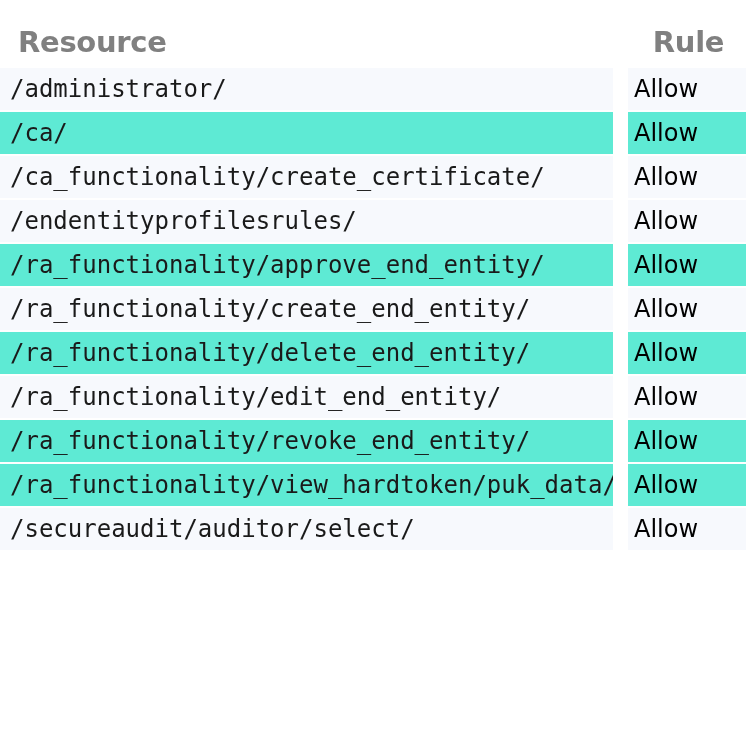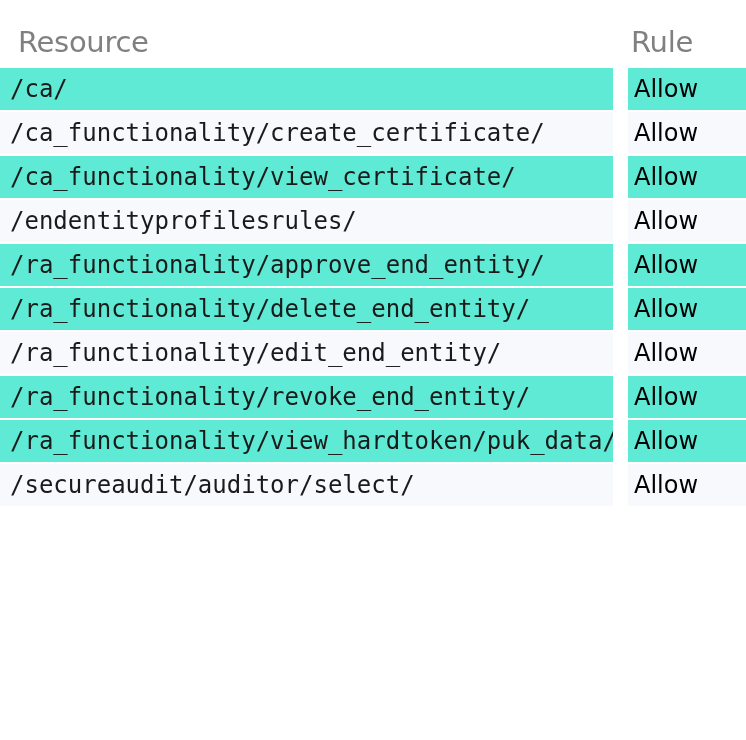--- a/index.html
+++ b/index.html
@@ -21,35 +21,35 @@
     table-layout: fixed;
   }
 
   .col-resource { width: 623px; }
   .col-rule     { width: 123px; }
 
   thead th {
     padding: 0;
     text-align: left;
     vertical-align: bottom;
-    font-weight: normal;
+    font-weight: bold;
     color: #808080;
     font-size: 29px;
     line-height: 34px;
     font-family: "DejaVu Sans", sans-serif;
     letter-spacing: -0.3px;
     height: 68px;
     background: #ffffff;
   }
   thead th .th-inner {
     display: block;
     padding: 0 0 9px 0;
   }
   th.header-resource .th-inner { padding-left: 18px; }
-  th.header-rule .th-inner { padding-left: 8px; }
+  th.header-rule .th-inner { padding-left: 8px; text-align: center; }
 
   tbody tr { height: 44px; }
 
   tbody td {
     padding: 0;
     height: 44px;
     vertical-align: middle;
     white-space: nowrap;
     overflow: hidden;
   }
@@ -96,55 +96,63 @@
     <tr>
       <th class="header-resource">
         <span class="th-inner">Resource</span>
       </th>
       <th class="header-rule">
         <span class="th-inner">Rule</span>
       </th>
     </tr>
   </thead>
   <tbody id="table-body">
+      <tr class="row-odd">
+        <td class="cell-resource">
+          <span class="cell-inner">/administrator/</span>
+        </td>
+        <td class="cell-rule">
+          <span class="cell-inner">Allow</span>
+        </td>
+      </tr>
       <tr class="row-even">
         <td class="cell-resource">
           <span class="cell-inner">/ca/</span>
         </td>
         <td class="cell-rule">
           <span class="cell-inner">Allow</span>
         </td>
       </tr>
       <tr class="row-odd">
         <td class="cell-resource">
           <span class="cell-inner">/ca_functionality/create_certificate/</span>
         </td>
         <td class="cell-rule">
           <span class="cell-inner">Allow</span>
         </td>
       </tr>
-      <tr class="row-even">
-        <td class="cell-resource">
-          <span class="cell-inner">/ca_functionality/view_certificate/</span>
-        </td>
-        <td class="cell-rule">
-          <span class="cell-inner">Allow</span>
-        </td>
-      </tr>
       <tr class="row-odd">
         <td class="cell-resource">
           <span class="cell-inner">/endentityprofilesrules/</span>
         </td>
         <td class="cell-rule">
           <span class="cell-inner">Allow</span>
         </td>
       </tr>
       <tr class="row-even">
         <td class="cell-resource">
           <span class="cell-inner">/ra_functionality/approve_end_entity/</span>
+        </td>
+        <td class="cell-rule">
+          <span class="cell-inner">Allow</span>
+        </td>
+      </tr>
+      <tr class="row-odd">
+        <td class="cell-resource">
+          <span class="cell-inner">/ra_functionality/create_end_entity/</span>
         </td>
         <td class="cell-rule">
           <span class="cell-inner">Allow</span>
         </td>
       </tr>
       <tr class="row-even">
         <td class="cell-resource">
           <span class="cell-inner">/ra_functionality/delete_end_entity/</span>
         </td>
         <td class="cell-rule">

